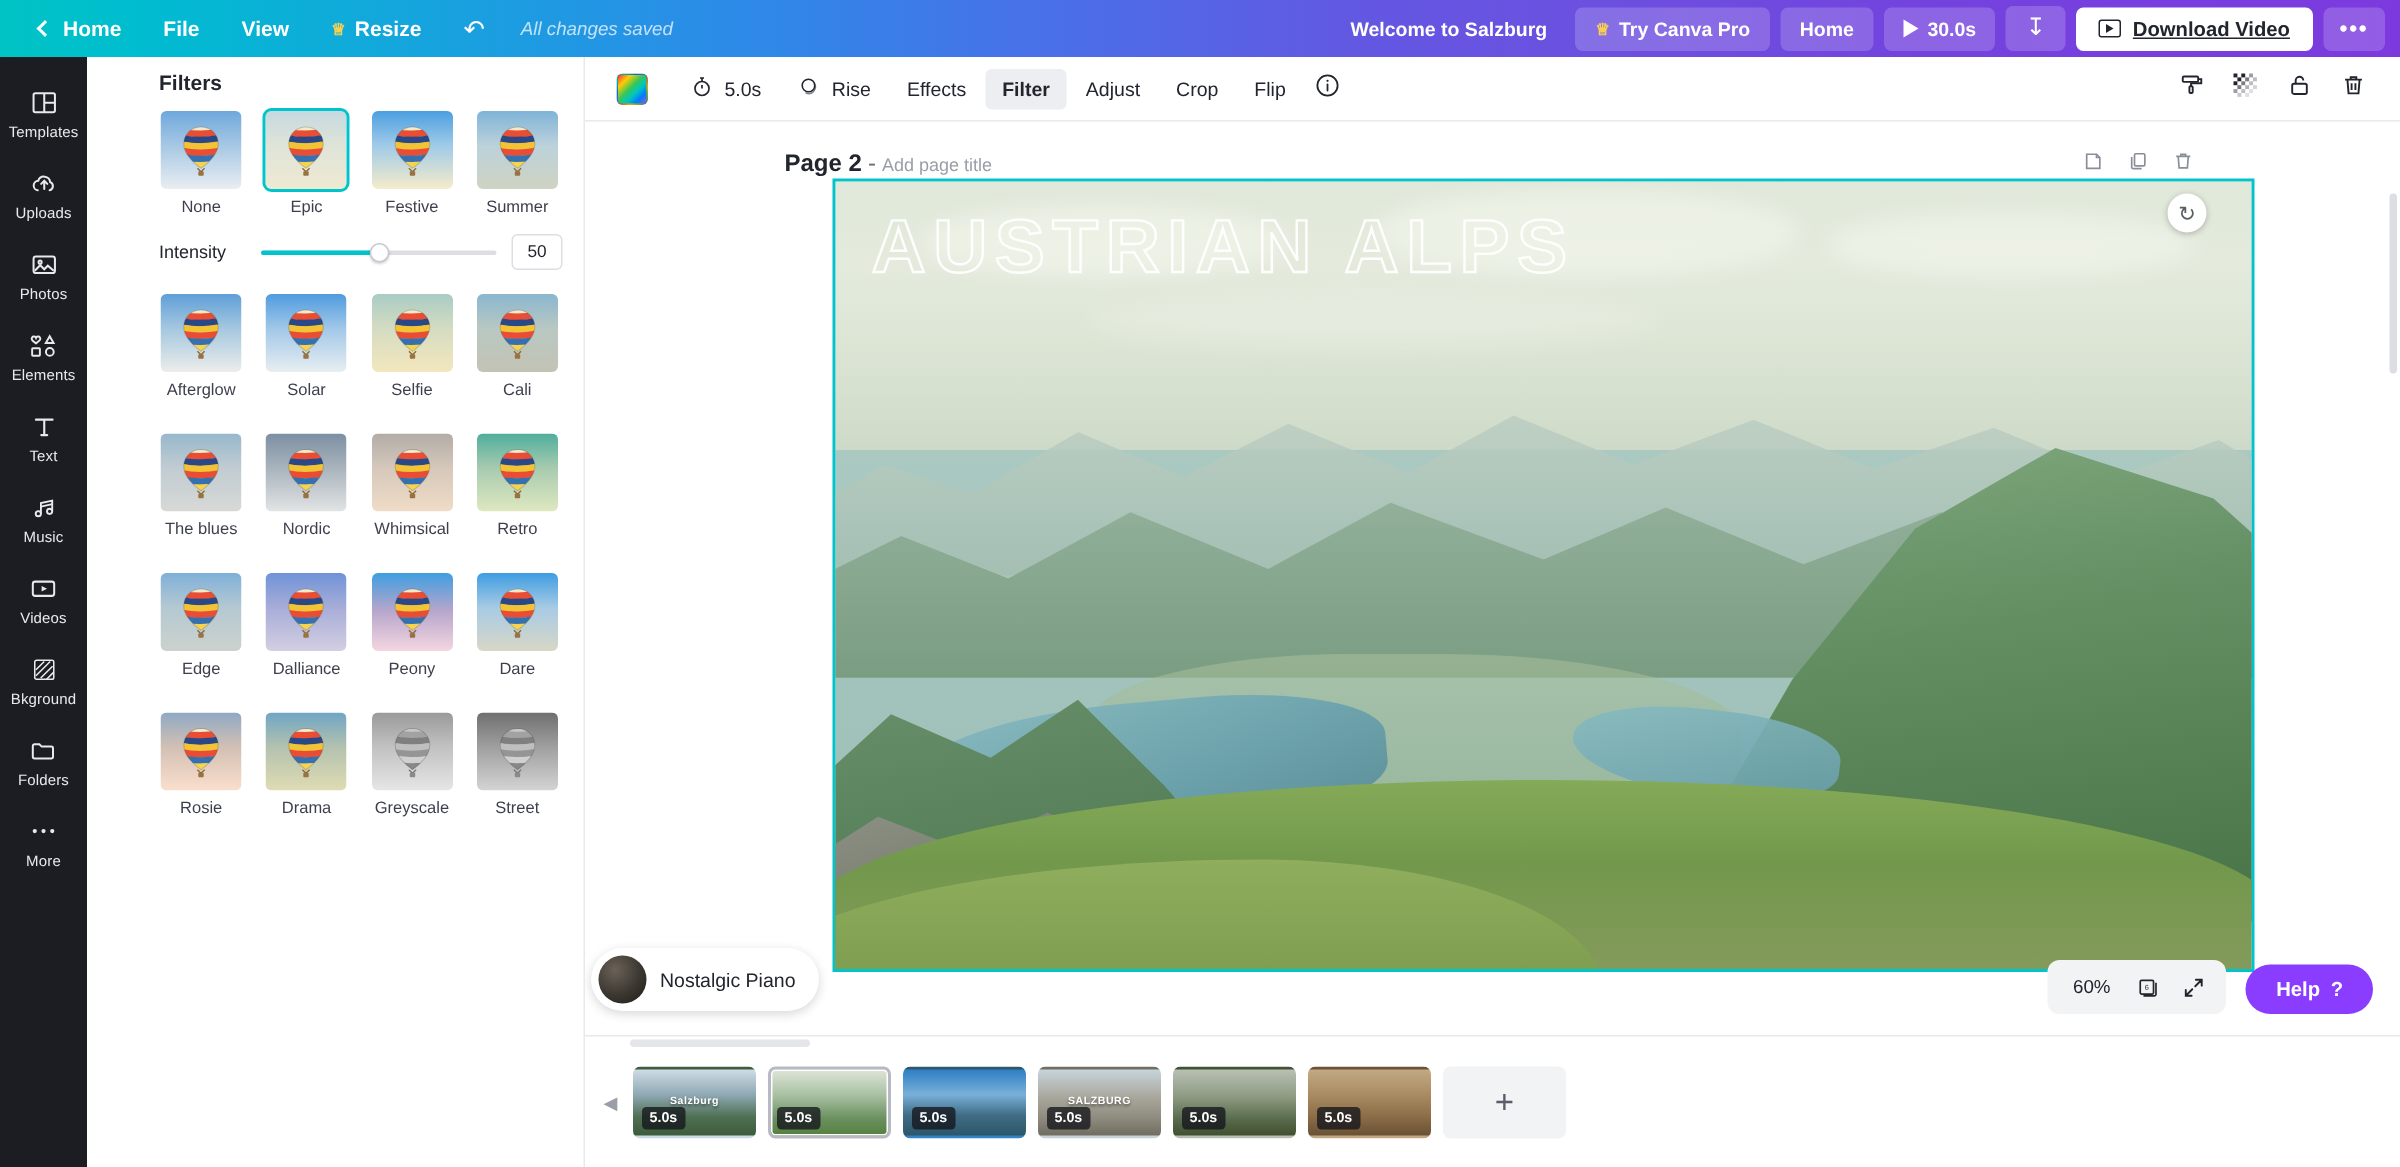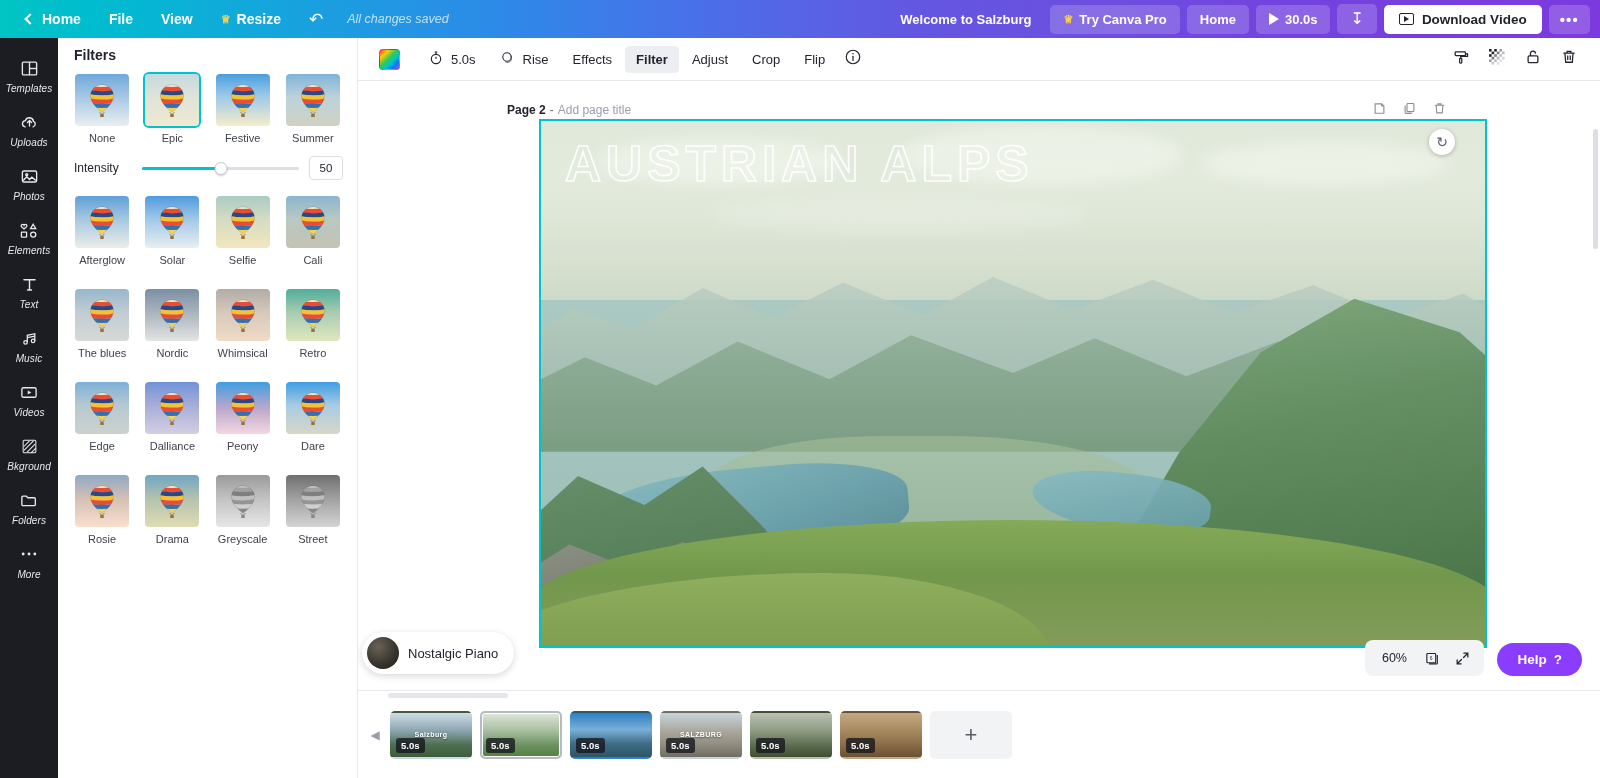--- a/index.html
+++ b/index.html
@@ -55,21 +55,21 @@
   .play-tri {
     width: 0; height: 0; border-left: 10px solid #fff;
     border-top: 6px solid transparent; border-bottom: 6px solid transparent;
   }
   .dl-arrow { font-size: 16px; line-height: 1; font-weight: normal; }
   .btn-white {
     display: flex; align-items: center; gap: 8px;
     background: #ffffff; color: #23252e;
     border-radius: 5px; padding: 7px 15px;
     font-size: 13.5px; font-weight: bold; cursor: pointer;
-    white-space: nowrap; border: none; font-family: inherit;
+    white-space: nowrap; border: none; font-family: inherit; text-decoration: underline;
   }
   .vid-ic {
     width: 15px; height: 12px; border: 1.6px solid #23252e; border-radius: 2px;
     display: flex; align-items: center; justify-content: center;
   }
   .vid-ic::after {
     content:''; width:0; height:0; border-left: 5px solid #23252e;
     border-top: 3.2px solid transparent; border-bottom: 3.2px solid transparent;
     margin-left: 1px;
   }
@@ -83,31 +83,32 @@
   .body-row { flex: 1; display: flex; min-height: 0; }
 
   
   .rail {
     width: 58px; flex: 0 0 58px; background: #1c1d22;
     display: flex; flex-direction: column; align-items: center;
     padding-top: 10px; overflow: hidden;
   }
   .rail-item {
     width: 58px; padding: 9px 0 8px; display: flex; flex-direction: column;
-    align-items: center; gap: 4px; cursor: pointer; color: #e6e7ea; font-style: italic;
+    align-items: center; gap: 4px; cursor: pointer; color: #e6e7ea;
   }
   .rail-lbl { font-size: 10px; color: #e8e9ec; letter-spacing: .1px; }
   .rail-ic { width: 22px; height: 22px; display: flex; align-items: center; justify-content: center; }
   .rail-ic svg { display: block; }
 
   
   .panel {
     width: 300px; flex: 0 0 300px; background: #fff;
     display: flex; flex-direction: column; border-right: 1px solid #e8e9ec;
     overflow: hidden;
+    margin-left: 32px;
   }
   .panel-hd {
     height: 34px; display: flex; align-items: center; padding: 0 16px;
     font-size: 14px; font-weight: bold; color: #23252e;
   }
   .panel-body { flex: 1; overflow: hidden; padding: 0 12px; }
   .fgrid { display: grid; grid-template-columns: repeat(4, 1fr); gap: 21px 6px; }
   .fcell { display: flex; flex-direction: column; align-items: center; gap: 4px; cursor: pointer; }
   .fthumb {
     width: 58px; height: 56px; border-radius: 6px; position: relative;
@@ -167,21 +168,21 @@
 
   
   .canvas-wrap {
     flex: 1; position: relative; background: #fff; min-height: 0;
     display: flex; flex-direction: column; align-items: center;
     padding-top: 18px; overflow: hidden;
   }
   .page-head {
     width: 944px; display: flex; align-items: center; height: 22px; flex: 0 0 22px;
   }
-  .page-label { font-size: 12px; color: #6a6d7a; }
+  .page-label { font-size: 16px; color: #6a6d7a; }
   .page-label b { color: #23252e; font-weight: bold; }
   .page-title-ph { font-size: 12px; color: #9b9ea8; margin-left: 4px; cursor: text; }
   .page-acts { margin-left: auto; display: flex; gap: 6px; }
   .page-acts .ic-btn { width: 24px; height: 24px; color: #8b8e99; }
 
   .stage { position: relative; width: 876px; }
   .photo {
     position: relative; width: 944px; height: 525px; overflow: hidden;
     outline: 2px solid #00c4cc; background: #9fc2bf;
   }

